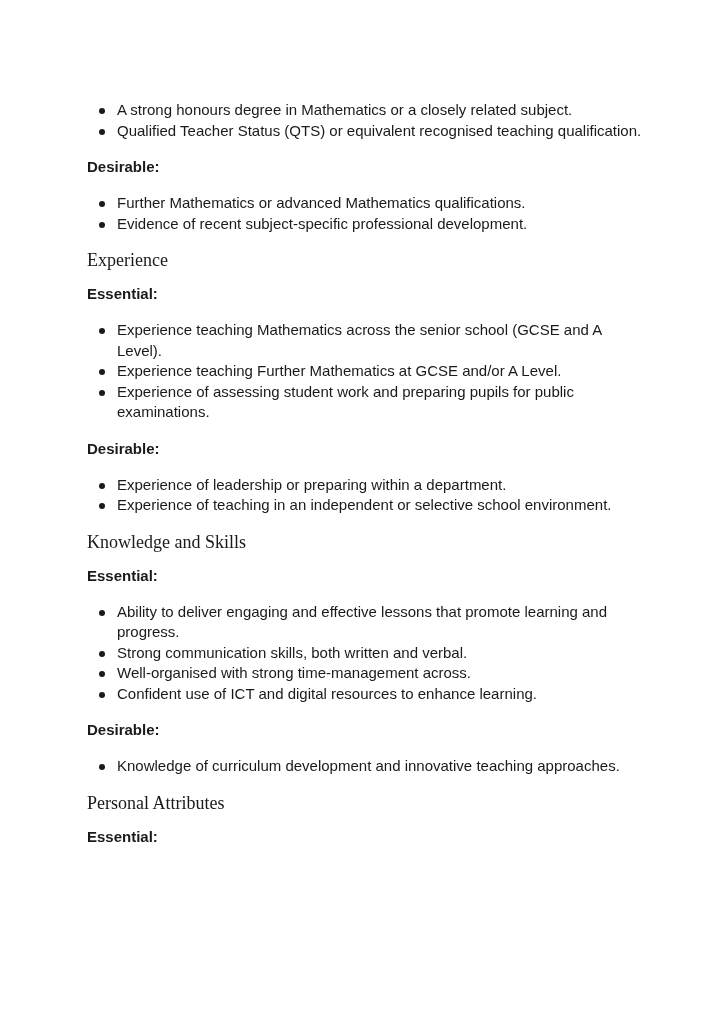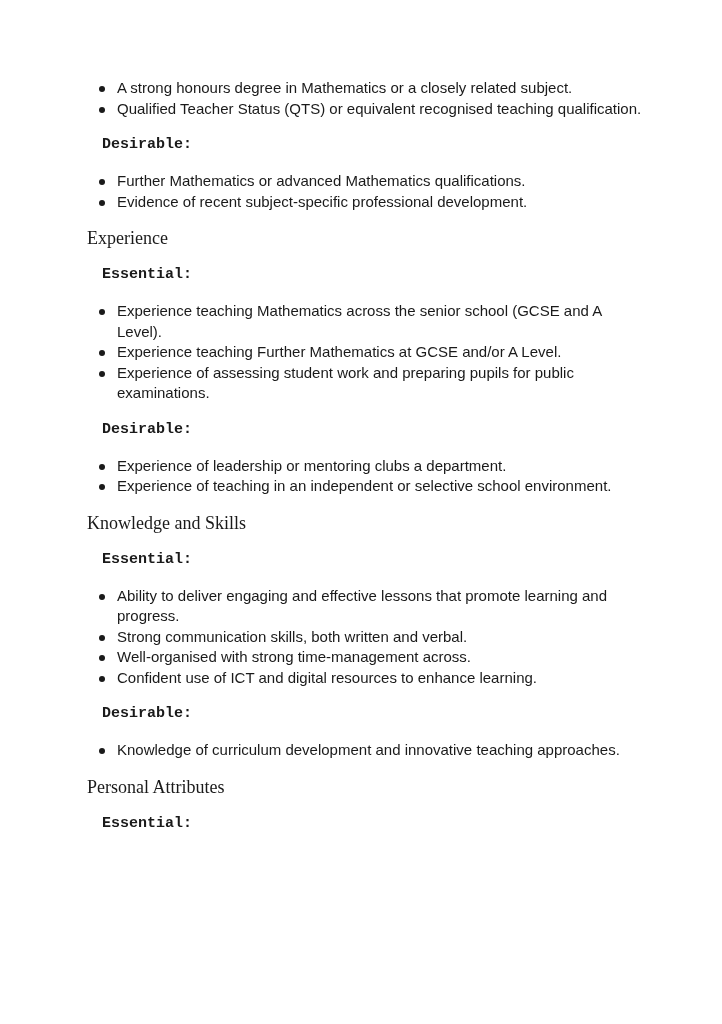--- a/index.html
+++ b/index.html
@@ -1,23 +1,23 @@
 <!DOCTYPE html>
 <html><head>
 <meta charset="utf-8">
 <style>
   html, body { margin: 0; padding: 0; background: #ffffff; }
   body { width: 722px; height: 1024px; position: relative; overflow: hidden;
          font-family: "Liberation Sans", "DejaVu Sans", sans-serif; color: #1a1a1a; }
-  .page { position: absolute; left: 87px; top: 78px; width: 560px; }
+  .page { position: absolute; left: 87px; top: 100px; width: 560px; }
   ul { margin: 0; padding: 0; list-style: none; }
   li { position: relative; padding-left: 30px; font-size: 15px; line-height: 20.5px; }
   li::before { content: ""; position: absolute; left: 12px; top: 8px; width: 6px; height: 6px;
                border-radius: 50%; background: #1a1a1a; }
-  .label { font-weight: bold; font-size: 15px; line-height: 20px; margin: 15px; font-family: Liberation Mono, monospace; }
+  .label { font-weight: bold; font-size: 15px; line-height: 20px; margin: 0; }
   h2 { font-weight: normal; font-size: 18px; line-height: 24px; margin: 0; color: #1a1a1a; font-family: Liberation Serif, serif; }
 </style>
 </head>
 <body>
 
 <div class="page">
   <ul style="margin-bottom:16px">
     <li>A strong honours degree in Mathematics or a closely related subject.</li>
     <li>Qualified Teacher Status (QTS) or equivalent recognised teaching qualification.</li>
   </ul>
@@ -29,21 +29,21 @@
 
   <h2 style="margin-bottom:12px">Experience</h2>
   <p class="label" style="margin-bottom:16px">Essential:</p>
   <ul style="margin-bottom:16px">
     <li>Experience teaching Mathematics across the senior school (GCSE and A Level).</li>
     <li>Experience teaching Further Mathematics at GCSE and/or A Level.</li>
     <li>Experience of assessing student work and preparing pupils for public examinations.</li>
   </ul>
   <p class="label" style="margin-bottom:16px">Desirable:</p>
   <ul style="margin-bottom:14px">
-    <li>Experience of leadership or mentoring clubs a department.</li>
+    <li>Experience of leadership or preparing within a department.</li>
     <li>Experience of teaching in an independent or selective school environment.</li>
   </ul>
 
   <h2 style="margin-bottom:12px">Knowledge and Skills</h2>
   <p class="label" style="margin-bottom:16px">Essential:</p>
   <ul style="margin-bottom:16px">
     <li>Ability to deliver engaging and effective lessons that promote learning and progress.</li>
     <li>Strong communication skills, both written and verbal.</li>
     <li>Well-organised with strong time-management across.</li>
     <li>Confident use of ICT and digital resources to enhance learning.</li>

